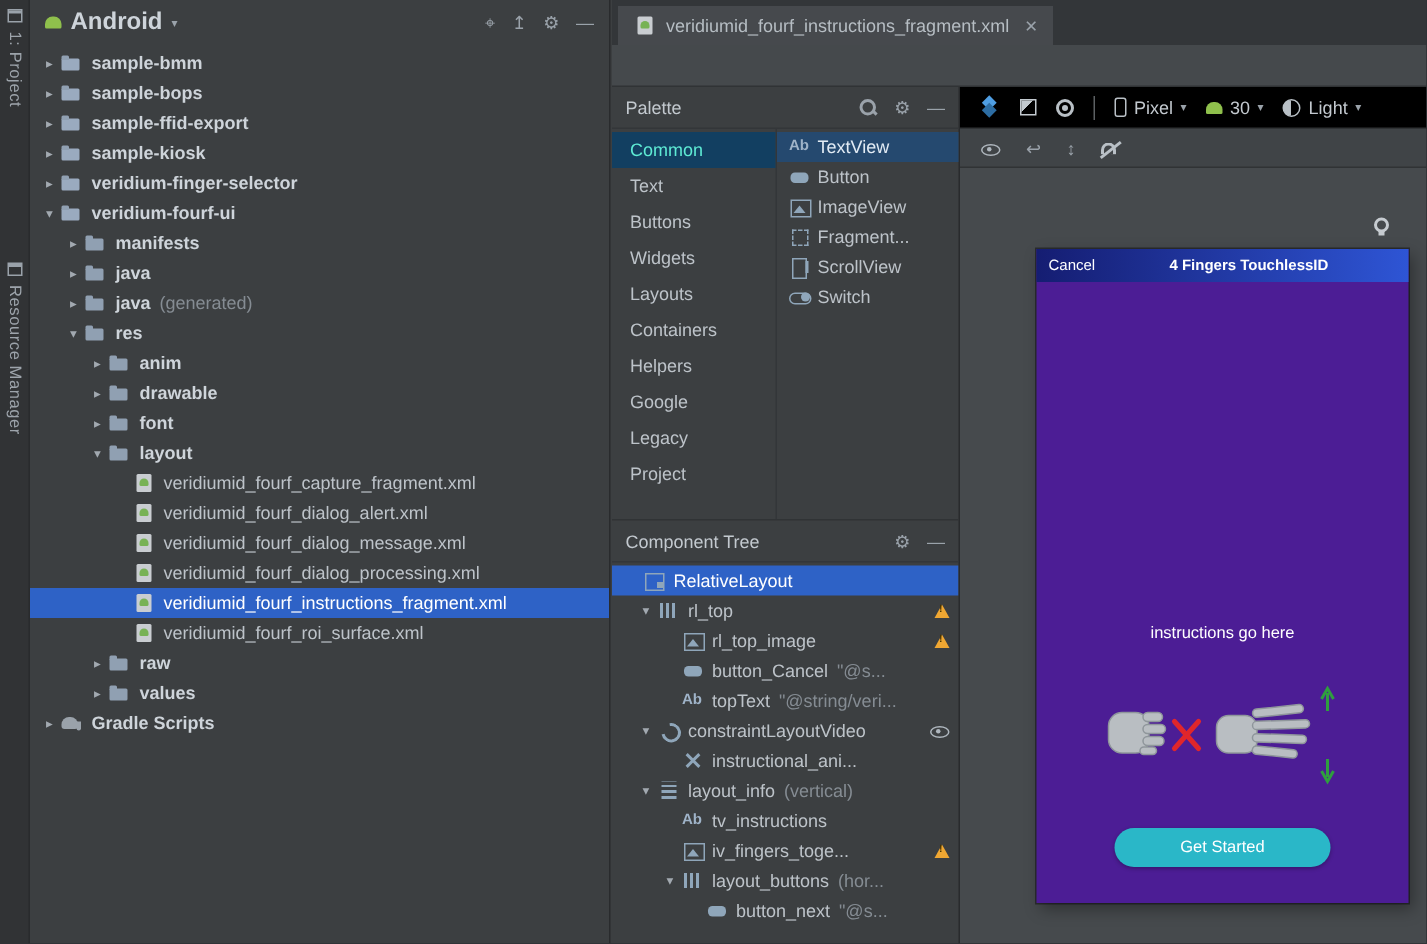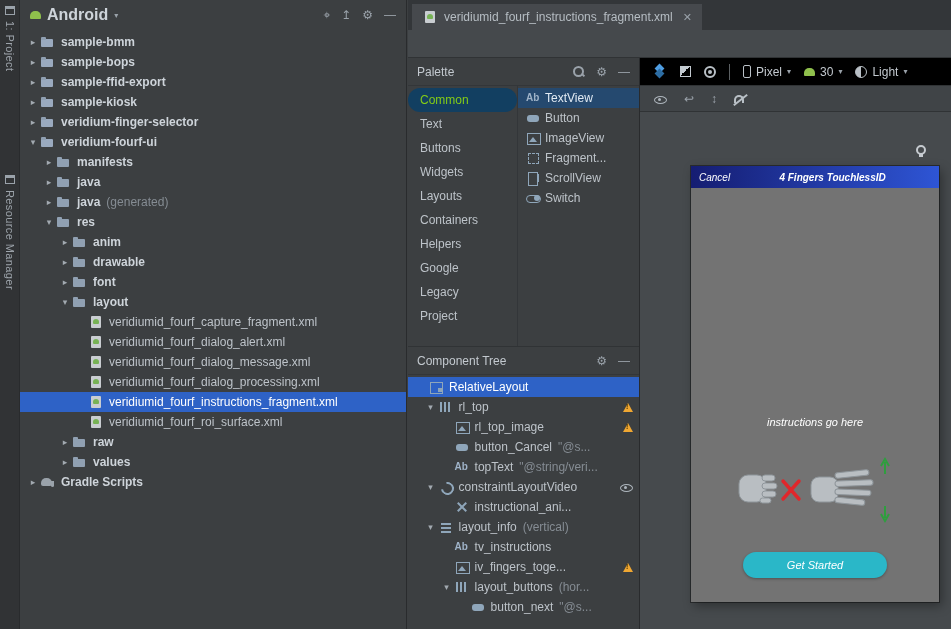--- a/index.html
+++ b/index.html
@@ -115,21 +115,21 @@
   .tab-close { color:#9aa2aa; font-size:11px; margin-left:4px; }
   .subbar { height:28px; flex:none; background:#45494c; border-bottom:1px solid #303335; }
   .editor-body { flex:1; display:flex; min-height:0; }
   .left-col { width:232px; flex:none; display:flex; flex-direction:column;
               background:#3c3f41; border-right:1px solid #292b2d; }
   .panel-header { height:28px; flex:none; display:flex; align-items:center; padding:0 9px;
                   border-bottom:1px solid #333639; color:#c3c9cf; font-size:12px; }
   .palette-body { height:261px; flex:none; display:flex; border-bottom:1px solid #303335; }
   .pal-cats { width:110px; flex:none; border-right:1px solid #333639; padding-top:2px; }
   .cat-row { height:24px; display:flex; align-items:center; padding-left:12px; font-size:12px; cursor:pointer; }
-  .cat-row.selected { background:#123f61; color:#84cc16;border-radius:12px; }
+  .cat-row.selected { background:#123f61; color:#5eead4; }
   .pal-items { flex:1; padding-top:2px; }
   .item-row { height:20px; display:flex; align-items:center; padding-left:7px; font-size:12px; cursor:pointer; }
   .item-row.selected { background:#25496f; color:#e2ebf4; }
   .item-row .icon { margin-right:4px; }
   .dl { color:#7ea7d8; font-size:12px; }
   .ctree { flex:1; }
 
   
   .design { flex:1; display:flex; flex-direction:column; min-width:0; }
   .dbar1 { height:28px; flex:none; background:#000000; border-bottom:1px solid #303335;
@@ -600,21 +600,21 @@
           </span>
         </div>
         <div class="dbar2">
           <span class="eye-ic"></span>
           <span class="glyph">↩</span>
           <span class="glyph">↕</span>
           <span class="ic-magnet"></span>
         </div>
         <div class="canvas">
           <span class="bulb"></span>
-          <div class="phone" style="background: #737373; font-style: italic;">
+          <div class="phone" style="background: #4c1d95;">
             <div class="phead" style="background: linear-gradient(90deg, rgb(21, 29, 114), rgb(46, 85, 213));">
               <span class="pcancel">Cancel</span>
               <span class="ptitle">4 Fingers TouchlessID</span>
             </div>
             <div class="pinstr">instructions go here</div>
             <div class="hands">
               <svg width="164" height="72" viewBox="0 0 164 72" xmlns="http://www.w3.org/2000/svg">
                 <g fill="#b9bec2" stroke="#8f969b" stroke-width="1">
                   <rect x="6" y="21" width="27" height="27" rx="9"></rect>
                   <rect x="29" y="21" width="13" height="6" rx="3"></rect>

